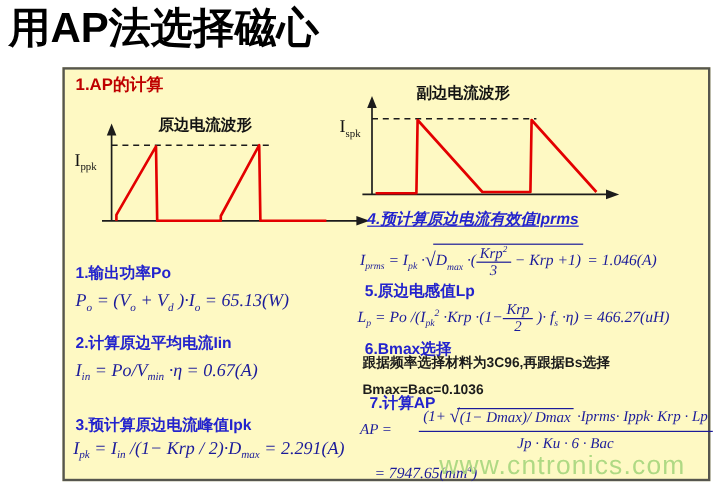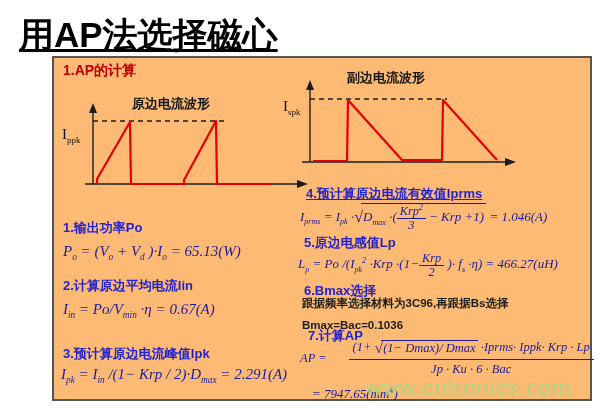--- a/index.html
+++ b/index.html
@@ -2,28 +2,27 @@
 <html><head>
 <meta charset="utf-8">
 <style>
   html,body{margin:0;padding:0;}
   body{
     width:600px;height:411px;position:relative;overflow:hidden;
     background:#ffffff;
     font-family:"Liberation Sans",sans-serif;
   }
   .slide-title{
-    position:absolute;left:7px;top:0px;margin:12px;
+    position:absolute;left:7px;top:0px;margin:0;
     font-size:35px;font-weight:bold;color:#000;letter-spacing:0px;
     white-space:nowrap;
-    text-decoration:underline;
   }
   .panel{
     position:absolute;left:52px;top:56px;width:540px;height:345px;
-    background:#fdba74;border:2px solid #56564e;box-sizing:border-box;
+    background:#fef9c3;border:2px solid #56564e;box-sizing:border-box;
   }
   .panel *{box-sizing:border-box;}
   .abs{position:absolute;white-space:nowrap;}
   .sec-heading{
     left:9px;top:4px;font-size:14px;font-weight:bold;color:#be0000;
   }
   .wf-title{font-size:13px;font-weight:bold;color:#141414;}
   .peak-label{
     font-family:"Liberation Serif",serif;font-size:15px;color:#141414;
   }
@@ -87,21 +86,21 @@
 
   <div class="abs blue-h" style="left:9px;top:161px;">1.输出功率Po</div>
   <div class="abs formula" style="left:9px;top:185px;"><span>P</span><sub>o</sub><span> = (V</span><sub>o</sub><span> + V</span><sub>d</sub><span> )·I</span><sub>o</sub><span> = 65.13(W)</span></div>
 
   <div class="abs blue-h" style="left:9px;top:219px;">2.计算原边平均电流Iin</div>
   <div class="abs formula" style="left:9px;top:243px;"><span>I</span><sub>in</sub><span> = Po/V</span><sub>min</sub><span> ·η = 0.67(A)</span></div>
 
   <div class="abs blue-h" style="left:9px;top:287px;">3.预计算原边电流峰值Ipk</div>
   <div class="abs formula" style="left:7px;top:308px;"><span>I</span><sub>pk</sub><span> = I</span><sub>in</sub><span> /(1− Krp / 2)·D</span><sub>max</sub><span> = 2.291(A)</span></div>
 
-  <div class="abs blue-h u" style="left:252px;top:127px;">4.预计算原边电流有效值Iprms</div>
+  <div class="abs blue-h u" style="left:252px;top:116px;font-style:italic;">4.预计算原边电流有效值Iprms</div>
   <div class="abs formula sm" style="left:246px;top:145px;"><span>I</span><sub>prms</sub><span> = I</span><sub>pk</sub><span> ·</span><span class="sqrt"><span class="rsym">√</span><span class="rcand"><span>D</span><sub>max</sub><span> ·(</span><span class="frac"><span class="fn"><span>Krp</span><sup>2</sup></span><span class="fd">3</span></span><span> − Krp +1)</span></span></span><span> = 1.046(A)</span></div>
 
   <div class="abs blue-h" style="left:250px;top:176px;">5.原边电感值Lp</div>
   <div class="abs formula sm" style="left:244px;top:194px;"><span>L</span><sub>p</sub><span> = Po /(I</span><sub>pk</sub><sup>2</sup><span> ·Krp ·(1−</span><span class="frac"><span class="fn">Krp</span><span class="fd">2</span></span><span> )· f</span><sub>s</sub><span> ·η) = 466.27(uH)</span></div>
 
   <div class="abs blue-h" style="left:250px;top:224px;">6.Bmax选择</div>
   <div class="abs note" style="left:248px;top:239px;">跟据频率选择材料为3C96,再跟据Bs选择</div>
   <div class="abs note" style="left:248px;top:261px;">Bmax=Bac=0.1036</div>
 
   <div class="abs blue-h" style="left:254px;top:269px;">7.计算AP</div>

